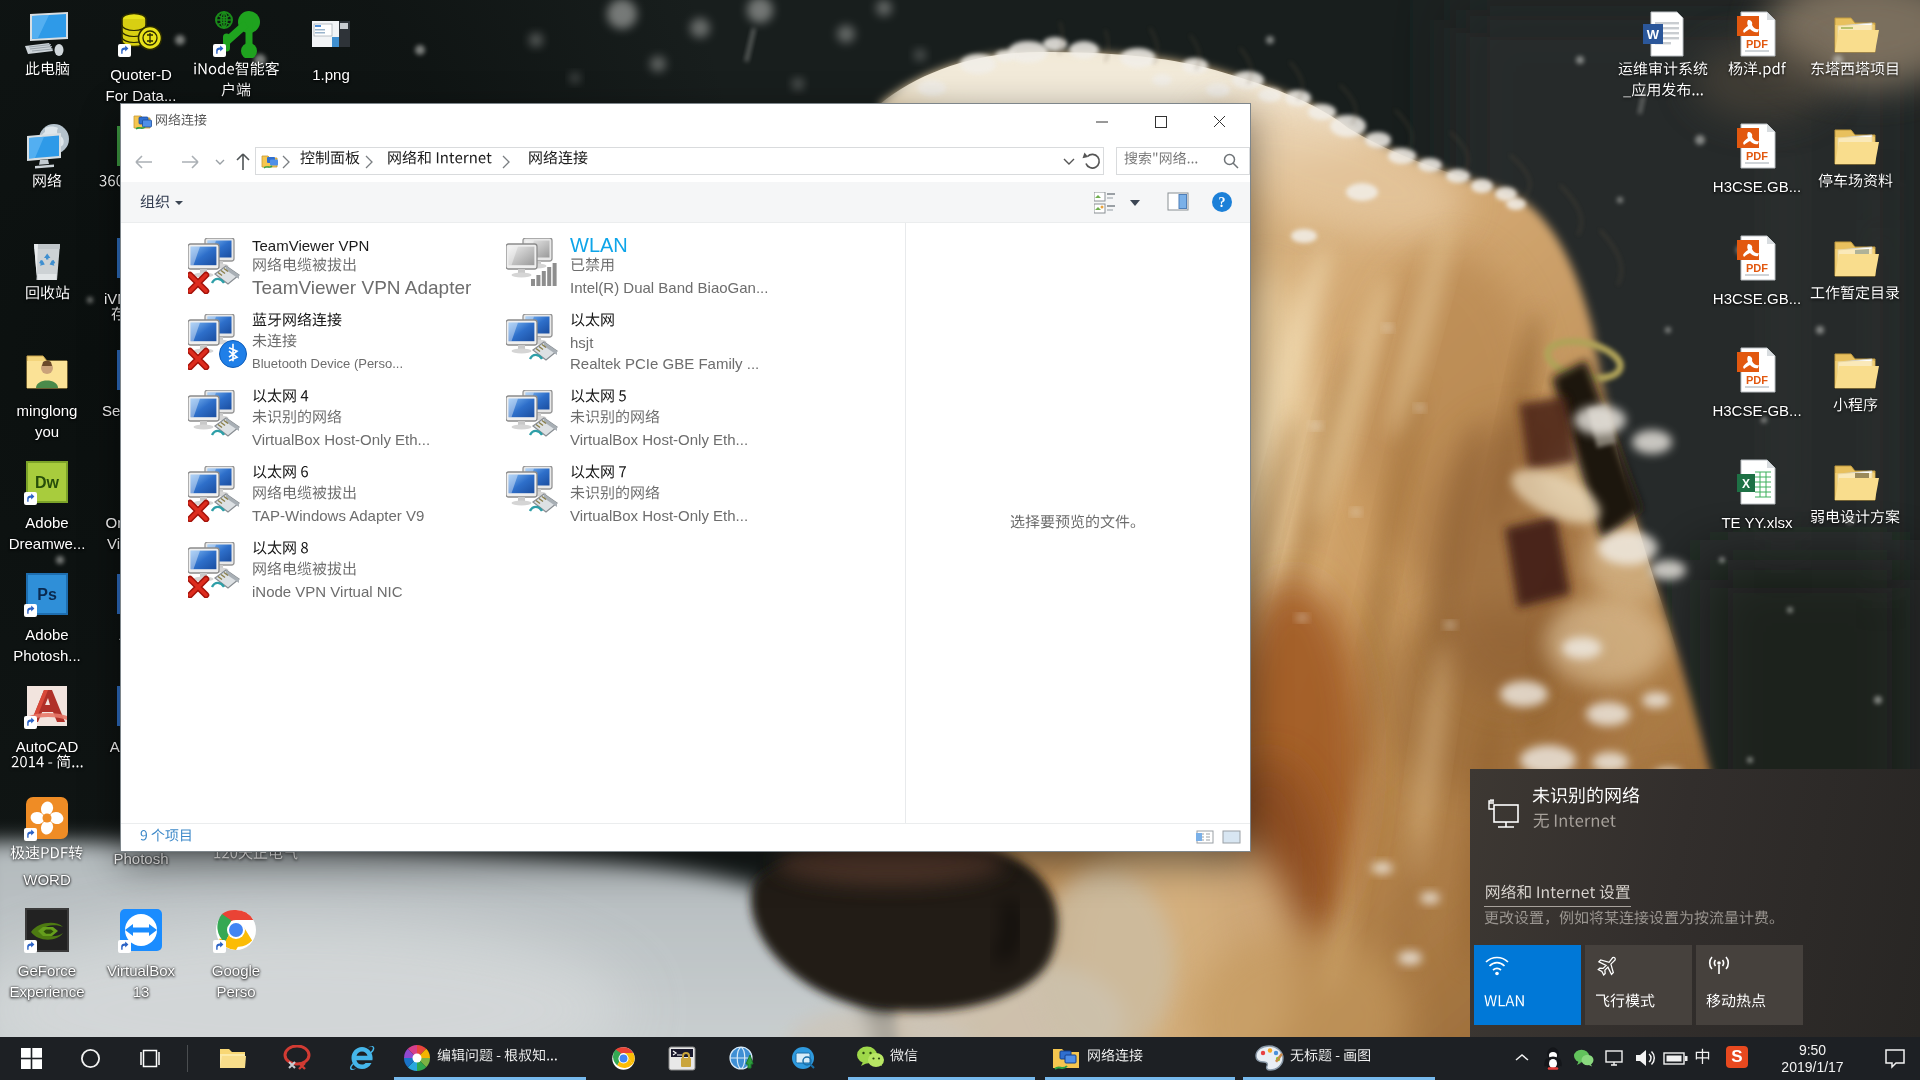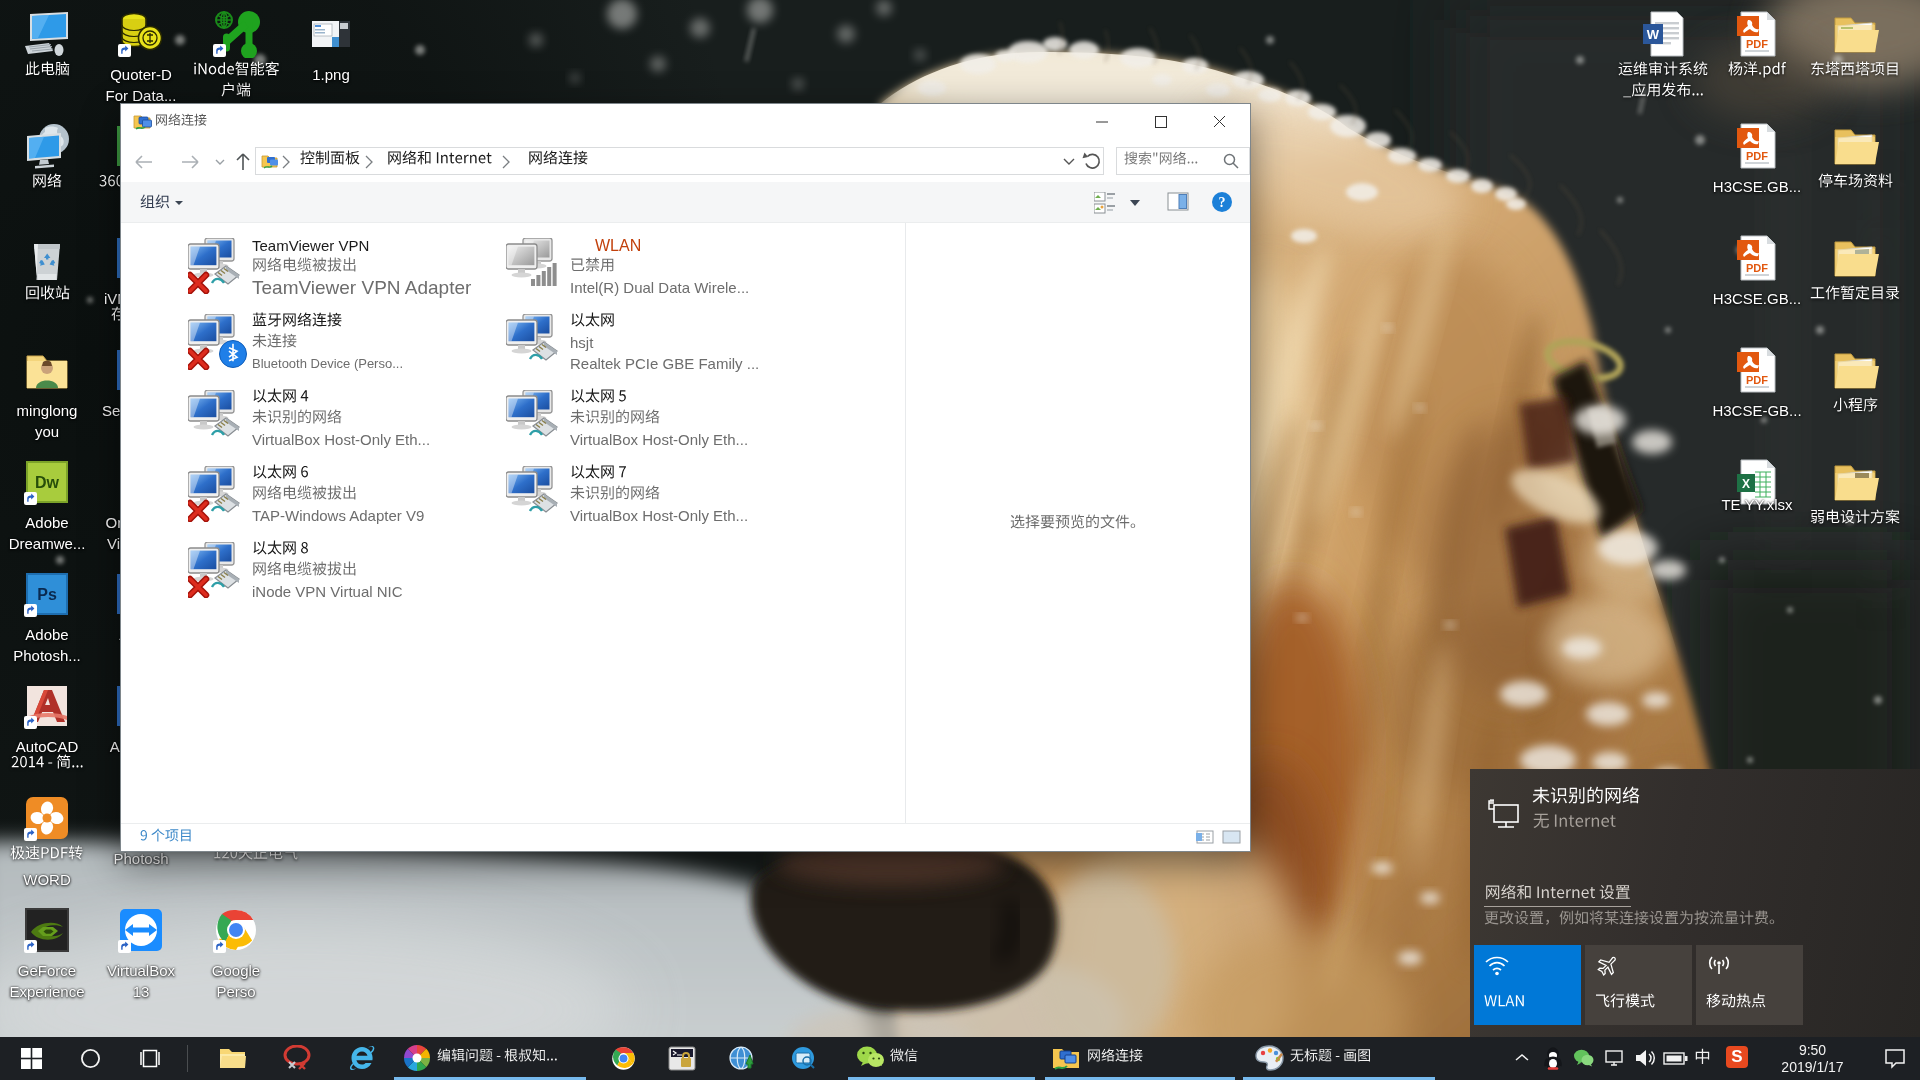--- a/index.html
+++ b/index.html
@@ -482,21 +482,21 @@
 <svg class="abs" style="left:1733px;top:458px" width="48" height="48" viewBox="0 0 48 48">
     <path d="M8,2 L34,2 L42,10 L42,46 L8,46 Z" fill="#fff" stroke="#b9bec2" stroke-width="1"></path>
     <path d="M34,2 L34,10 L42,10 Z" fill="#d8dcdf"></path>
     <g stroke="#3db05d" stroke-width="1">
       <path d="M22,14 h16 M22,19 h16 M22,24 h16 M22,29 h16 M22,34 h16 M22,39 h16"></path>
       <path d="M27,14 v25 M33,14 v25"></path>
     </g>
     <rect x="4" y="16" width="18" height="18" fill="#1e7145"></rect>
     <text x="13" y="30" font-family="Liberation Sans" font-size="12" font-weight="bold" fill="#fff" text-anchor="middle">X</text>
   </svg>
-<div class="lbl" style="left:1667px;top:494px;width:180px">TE YY.xlsx</div>
+<div class="lbl" style="left:1667px;top:512px;width:180px">TE YY.xlsx</div>
 <svg class="abs" style="left:1831px;top:10px" width="48" height="48" viewBox="0 0 48 48">
     <path d="M4,8 L20,8 L24,13 L44,13 L44,42 L4,42 Z" fill="#e8c05e" stroke="#c09a3e" stroke-width="1"></path>
     <path d="M7,16 L41,13 L41,40 L7,40 Z" fill="#fdfdfb" stroke="#cfd0cd" stroke-width=".8"></path>
     <path d="M10,18 h12 M10,22 h14 M10,26 h12" stroke="#68a54e" stroke-width="2"></path>
     <path d="M4,15 L44,15 L44,42 L4,42 Z" fill="#f7d984" opacity=".55"></path>
     <path d="M4,42 L8,20 L48,20 L44,42 Z" fill="#f9dd8d"></path>
   </svg>
 <svg class="tp shadow" style="left:1810.0px;top:61px;" width="92" height="18" viewBox="0 -13.2 92 18.0">
     <path d="M3.9 -3.9C3.2 -2.5 2.2 -1.1 1.1 -0.1C1.3 0.0 1.8 0.4 2.0 0.6C3.1 -0.4 4.3 -2.0 5.0 -3.6ZM10.0 -3.5C11.1 -2.3 12.5 -0.6 13.1 0.4L14.1 -0.2C13.5 -1.2 12.1 -2.8 10.9 -3.9ZM1.2 -10.6V-9.5H4.8C4.2 -8.4 3.6 -7.6 3.4 -7.2C2.9 -6.6 2.6 -6.1 2.2 -6.0C2.4 -5.7 2.6 -5.1 2.7 -4.9C2.8 -5.0 3.4 -5.1 4.3 -5.1H7.6V-0.4C7.6 -0.1 7.6 -0.1 7.3 -0.1C7.1 -0.1 6.3 -0.1 5.4 -0.1C5.6 0.2 5.8 0.7 5.8 1.1C6.9 1.1 7.7 1.1 8.1 0.9C8.6 0.7 8.7 0.3 8.7 -0.3V-5.1H13.1V-6.2H8.7V-8.4H7.6V-6.2H4.0C4.8 -7.2 5.5 -8.3 6.2 -9.5H13.8V-10.6H6.7C7.0 -11.1 7.3 -11.7 7.5 -12.2L6.3 -12.7C6.0 -12.0 5.7 -11.3 5.4 -10.6Z M22.2 -5.8V-4.8H27.0V-5.8ZM26.1 -12.6V-11.1H23.1V-12.6H22.0V-11.1H19.9V-10.1H22.0V-8.6H23.1V-10.1H26.1V-8.6H27.2V-10.1H29.3V-11.1H27.2V-12.6ZM21.3 -3.7V1.2H22.3V0.6H27.0V1.2H28.1V-3.7ZM22.3 -0.3V-2.8H27.0V-0.3ZM15.5 -1.9 15.9 -0.8C17.2 -1.3 18.8 -1.9 20.3 -2.5L20.1 -3.6L18.6 -3.0V-7.9H20.1V-9.0H18.6V-12.4H17.5V-9.0H15.8V-7.9H17.5V-2.6C16.8 -2.4 16.1 -2.1 15.5 -1.9ZM24.3 -9.3C23.3 -7.9 21.3 -6.5 19.3 -5.6C19.5 -5.4 19.9 -5.0 20.1 -4.8C21.7 -5.6 23.2 -6.7 24.4 -7.9C25.5 -6.9 27.3 -5.6 28.8 -4.9C29.0 -5.2 29.4 -5.6 29.6 -5.8C28.0 -6.5 26.1 -7.6 25.0 -8.5L25.3 -8.9Z M30.9 -11.6V-10.5H35.3V-8.4H31.7V1.1H32.8V0.2H42.3V1.1H43.4V-8.4H39.6V-10.5H44.1V-11.6ZM32.8 -0.8V-3.7C33.0 -3.5 33.3 -3.1 33.5 -2.9C35.7 -4.0 36.3 -5.7 36.3 -7.3H38.5V-5.0C38.5 -3.7 38.8 -3.4 40.0 -3.4C40.3 -3.4 41.8 -3.4 42.1 -3.4H42.3V-0.8ZM32.8 -3.7V-7.3H35.3C35.2 -6.0 34.8 -4.6 32.8 -3.7ZM36.4 -8.4V-10.5H38.5V-8.4ZM39.6 -7.3H42.3V-4.5C42.3 -4.5 42.2 -4.5 42.0 -4.5C41.7 -4.5 40.4 -4.5 40.2 -4.5C39.7 -4.5 39.6 -4.5 39.6 -5.0Z M52.2 -5.8V-4.8H57.0V-5.8ZM56.1 -12.6V-11.1H53.1V-12.6H52.0V-11.1H49.9V-10.1H52.0V-8.6H53.1V-10.1H56.1V-8.6H57.2V-10.1H59.3V-11.1H57.2V-12.6ZM51.3 -3.7V1.2H52.3V0.6H57.0V1.2H58.1V-3.7ZM52.3 -0.3V-2.8H57.0V-0.3ZM45.5 -1.9 45.9 -0.8C47.2 -1.3 48.8 -1.9 50.3 -2.5L50.1 -3.6L48.6 -3.0V-7.9H50.1V-9.0H48.6V-12.4H47.5V-9.0H45.8V-7.9H47.5V-2.6C46.8 -2.4 46.1 -2.1 45.5 -1.9ZM54.3 -9.3C53.3 -7.9 51.3 -6.5 49.3 -5.6C49.5 -5.4 49.9 -5.0 50.1 -4.8C51.7 -5.6 53.2 -6.7 54.4 -7.9C55.5 -6.9 57.3 -5.6 58.8 -4.9C59.0 -5.2 59.4 -5.6 59.6 -5.8C58.0 -6.5 56.1 -7.6 55.0 -8.5L55.3 -8.9Z M69.3 -7.5V-4.3C69.3 -2.8 68.9 -0.8 64.8 0.3C65.0 0.5 65.4 0.9 65.5 1.2C69.7 -0.2 70.4 -2.4 70.4 -4.3V-7.5ZM70.3 -1.4C71.5 -0.6 73.0 0.5 73.7 1.2L74.4 0.4C73.7 -0.3 72.2 -1.3 71.0 -2.1ZM60.4 -2.8 60.7 -1.6C62.1 -2.1 63.9 -2.7 65.7 -3.3L65.5 -4.3L63.7 -3.7V-9.8H65.4V-10.8H60.7V-9.8H62.6V-3.4ZM66.3 -9.4V-2.3H67.3V-8.3H72.2V-2.3H73.4V-9.4H69.8C70.0 -9.8 70.3 -10.4 70.5 -10.9H74.4V-11.9H65.7V-10.9H69.2C69.0 -10.4 68.9 -9.8 68.7 -9.4Z M78.5 -7.0H86.4V-4.6H78.5ZM78.5 -8.1V-10.6H86.4V-8.1ZM78.5 -3.5H86.4V-1.0H78.5ZM77.4 -11.7V1.1H78.5V0.1H86.4V1.1H87.6V-11.7Z" fill="#fff"></path>
   </svg>
@@ -829,25 +829,25 @@
       </g>
       <g fill="#8e8e8e">
         <rect x="25.0" y="41" width="4" height="7"></rect>
         <rect x="30.4" y="37" width="4" height="11"></rect>
         <rect x="35.8" y="33" width="4" height="15"></rect>
         <rect x="41.2" y="29" width="4" height="19"></rect>
         <rect x="46.6" y="25" width="4" height="23"></rect>
       </g>
     </g>
   </svg>
-<div class="abs" style="left:595px;top:238px;font-size:16px;line-height:15px;color:#c2410c;white-space:nowrap">WLAN</div>
+<div class="abs" style="left:570px;top:238px;font-size:20px;line-height:15px;color:#0ea5e9;white-space:nowrap">WLAN</div>
 <svg class="tp " style="left:570px;top:257px;" width="47" height="18" viewBox="0 -13.2 47 18.0">
     <path d="M1.4 -11.7V-10.5H11.2V-6.6H3.3V-9.1H2.2V-1.5C2.2 0.3 3.0 0.8 5.4 0.8C6.0 0.8 10.4 0.8 11.0 0.8C13.5 0.8 14.0 -0.0 14.3 -2.8C13.9 -2.9 13.4 -3.1 13.1 -3.3C12.9 -0.9 12.7 -0.3 11.0 -0.3C10.0 -0.3 6.1 -0.3 5.3 -0.3C3.7 -0.3 3.3 -0.6 3.3 -1.5V-5.5H11.2V-4.7H12.4V-11.7Z M24.9 -1.6C26.0 -0.9 27.3 0.3 28.0 1.0L28.9 0.4C28.2 -0.3 26.9 -1.4 25.8 -2.2ZM17.7 -5.8V-4.9H27.5V-5.8ZM18.7 -2.1C18.0 -1.2 16.9 -0.3 15.8 0.3C16.1 0.5 16.5 0.8 16.7 1.0C17.8 0.3 19.0 -0.7 19.8 -1.8ZM18.6 -12.6V-11.1H16.1V-10.1H18.3C17.6 -9.0 16.5 -7.8 15.6 -7.2C15.8 -7.1 16.1 -6.7 16.3 -6.5C17.1 -7.0 18.0 -8.0 18.6 -9.1V-6.4H19.7V-9.0C20.3 -8.5 21.1 -7.9 21.4 -7.6L22.0 -8.4C21.6 -8.7 20.2 -9.6 19.7 -10.0V-10.1H21.8V-11.1H19.7V-12.6ZM16.0 -3.7V-2.7H22.0V-0.0C22.0 0.2 21.9 0.2 21.7 0.2C21.4 0.3 20.6 0.3 19.7 0.2C19.8 0.5 20.0 0.9 20.0 1.2C21.2 1.2 22.0 1.2 22.5 1.1C23.0 0.9 23.1 0.6 23.1 0.0V-2.7H29.1V-3.7ZM25.1 -12.6V-11.1H22.5V-10.1H24.7C24.0 -9.0 22.9 -7.9 21.8 -7.3C22.0 -7.2 22.4 -6.8 22.5 -6.6C23.4 -7.1 24.4 -8.1 25.1 -9.2V-6.4H26.2V-9.2C26.9 -8.1 27.9 -7.1 28.6 -6.6C28.8 -6.8 29.1 -7.2 29.4 -7.3C28.4 -7.9 27.2 -9.0 26.5 -10.1H28.9V-11.1H26.2V-12.6Z M32.3 -11.5V-6.1C32.3 -4.0 32.1 -1.3 30.5 0.5C30.7 0.7 31.2 1.1 31.4 1.3C32.5 0.0 33.0 -1.7 33.2 -3.4H37.0V1.1H38.1V-3.4H42.2V-0.3C42.2 -0.1 42.1 0.0 41.8 0.0C41.5 0.1 40.5 0.1 39.4 0.0C39.6 0.3 39.8 0.8 39.8 1.1C41.2 1.1 42.1 1.1 42.6 0.9C43.1 0.8 43.3 0.4 43.3 -0.3V-11.5ZM33.4 -10.5H37.0V-8.1H33.4ZM42.2 -10.5V-8.1H38.1V-10.5ZM33.4 -7.0H37.0V-4.5H33.3C33.4 -5.0 33.4 -5.6 33.4 -6.1ZM42.2 -7.0V-4.5H38.1V-7.0Z" fill="#6d6d6d"></path>
   </svg>
-<div class="abs" style="left:570px;top:280px;font-size:15px;line-height:15px;color:#6d6d6d;white-space:nowrap">Intel(R) Dual Data Wirele...</div>
+<div class="abs" style="left:570px;top:280px;font-size:15px;line-height:15px;color:#6d6d6d;white-space:nowrap">Intel(R) Dual Band BiaoGan...</div>
 <svg class="abs" style="left:506px;top:314px" width="64" height="56" viewBox="0 0 64 56">
     <g>
       <g transform="translate(17,0)">
         <rect x="0" y="0" width="29" height="23" rx="2.5" fill="#e8e8e8" stroke="#969696" stroke-width="1.3"></rect>
         <rect x="2.5" y="2.5" width="24" height="17" fill="url(#bscr)"></rect>
         <path d="M2.5,2.5 L11,2.5 L5,19.5 L2.5,19.5 Z" fill="#fff" opacity=".4"></path>
         <path d="M11,23 h7 v3.5 h-7 Z" fill="#c9c9c9"></path>
         <ellipse cx="14.5" cy="28" rx="9" ry="2.4" fill="#d5d5d5"></ellipse>
       </g>
       <g transform="translate(0,6)">

